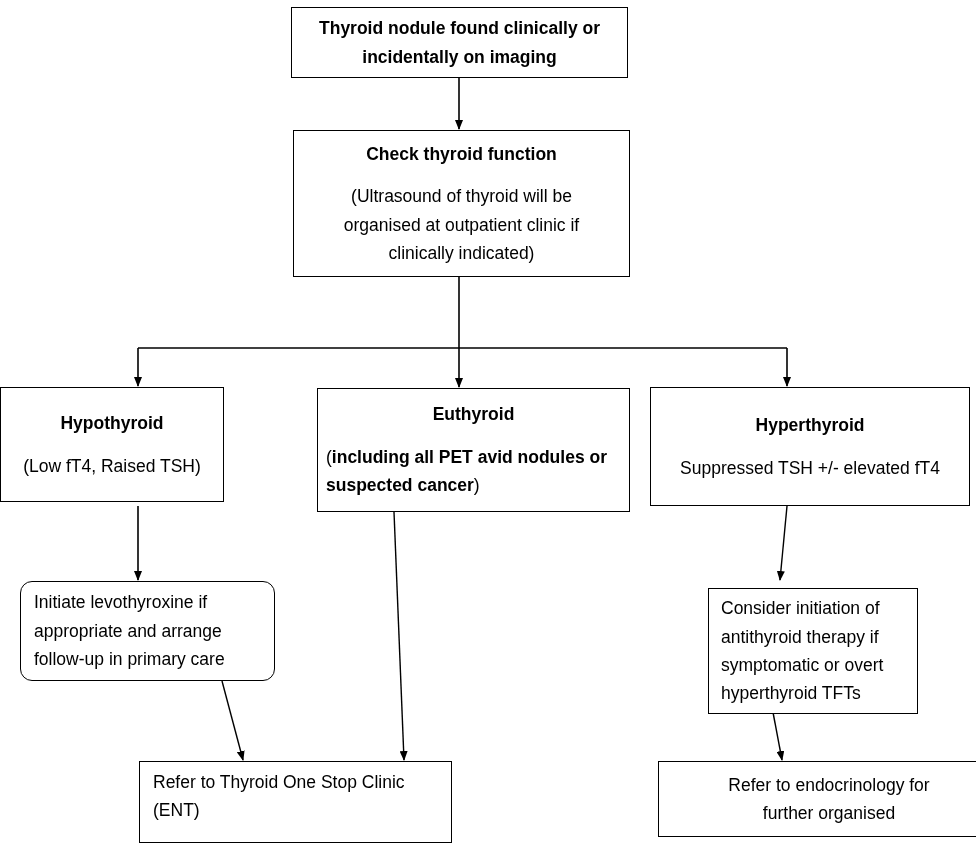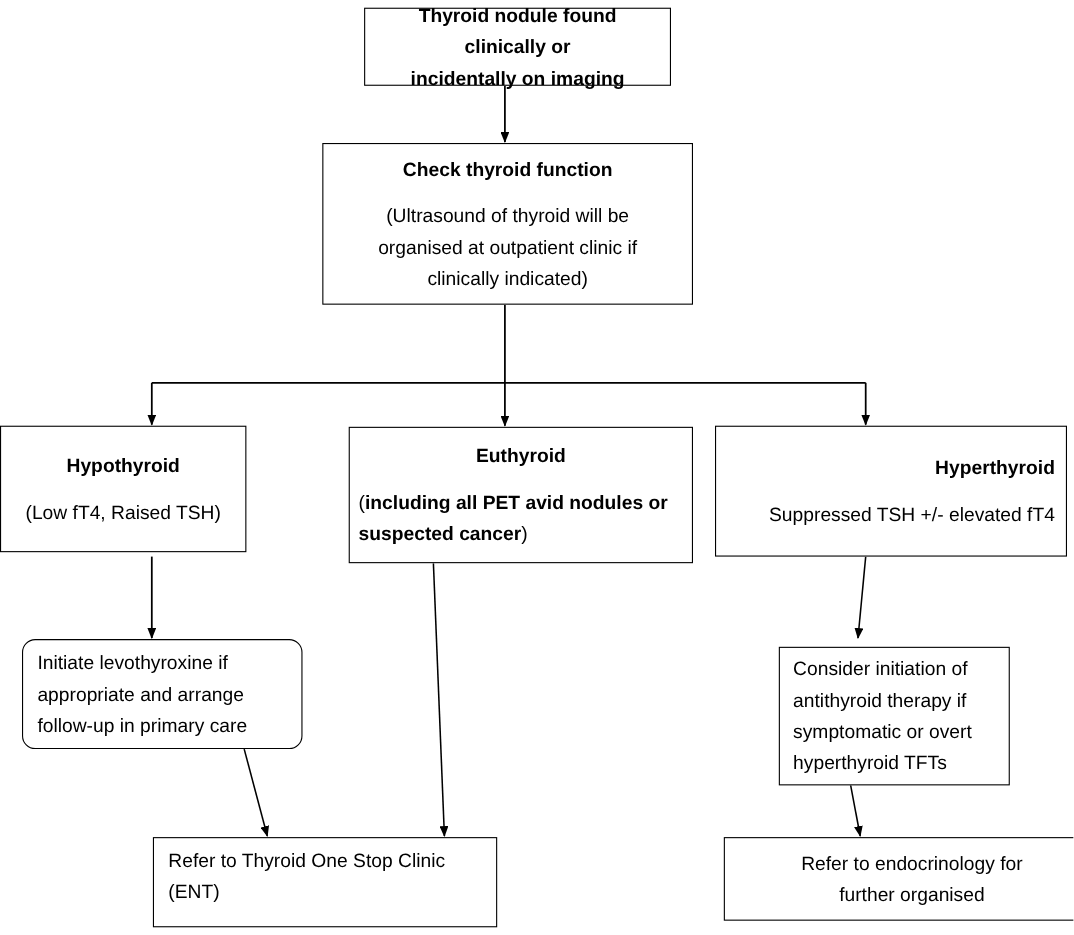--- a/index.html
+++ b/index.html
@@ -78,21 +78,21 @@
 
     <line x1="787" y1="506" x2="780" y2="580" stroke="#000000" stroke-width="1.4" marker-end="url(#arrowhead)"></line>
 
     <line x1="222" y1="681" x2="243" y2="760" stroke="#000000" stroke-width="1.4" marker-end="url(#arrowhead)"></line>
 
     <line x1="394" y1="512" x2="404" y2="760" stroke="#000000" stroke-width="1.4" marker-end="url(#arrowhead)"></line>
 
     <line x1="772" y1="707" x2="782" y2="760" stroke="#000000" stroke-width="1.4" marker-end="url(#arrowhead)"></line>
   </svg>
 
-  <div class="node" style="left:291px; top:7px; width:279px; height:71px;margin-left:40px;">
+  <div class="node" style="left:291px; top:7px; width:337px; height:71px;">
     <span class="line center bold">Thyroid nodule found clinically or</span>
     <span class="line center bold">incidentally on imaging</span>
   </div>
 
   <div class="node" style="left:293px; top:130px; width:337px; height:147px;">
     <span class="line center bold">Check thyroid function</span>
     <span class="gap"></span>
     <span class="line center">(Ultrasound of thyroid will be</span>
     <span class="line center">organised at outpatient clinic if</span>
     <span class="line center">clinically indicated)</span>
@@ -104,21 +104,21 @@
     <span class="line center">(Low fT4, Raised TSH)</span>
   </div>
 
   <div class="node" style="left:317px; top:388px; width:313px; height:124px; padding-left:8px; padding-right:8px;">
     <span class="line center bold">Euthyroid</span>
     <span class="gap"></span>
     <span class="line left"><span class="plain">(</span><span class="ul">including all PET avid nodules or</span></span>
     <span class="line left"><span class="ul">suspected cancer</span><span class="plain">)</span></span>
   </div>
 
-  <div class="node" style="left:650px; top:387px; width:320px; height:119px;align-items:flex-end;">
+  <div class="node" style="left:650px; top:387px; width:320px; height:119px;">
     <span class="line center bold">Hyperthyroid</span>
     <span class="gap"></span>
     <span class="line center">Suppressed TSH +/- elevated fT4</span>
   </div>
 
   <div class="node" style="left:20px; top:581px; width:255px; height:100px; padding-left:13px;border-radius:12px;">
     <span class="line left">Initiate levothyroxine if</span>
     <span class="line left">appropriate and arrange</span>
     <span class="line left">follow-up in primary care</span>
   </div>

